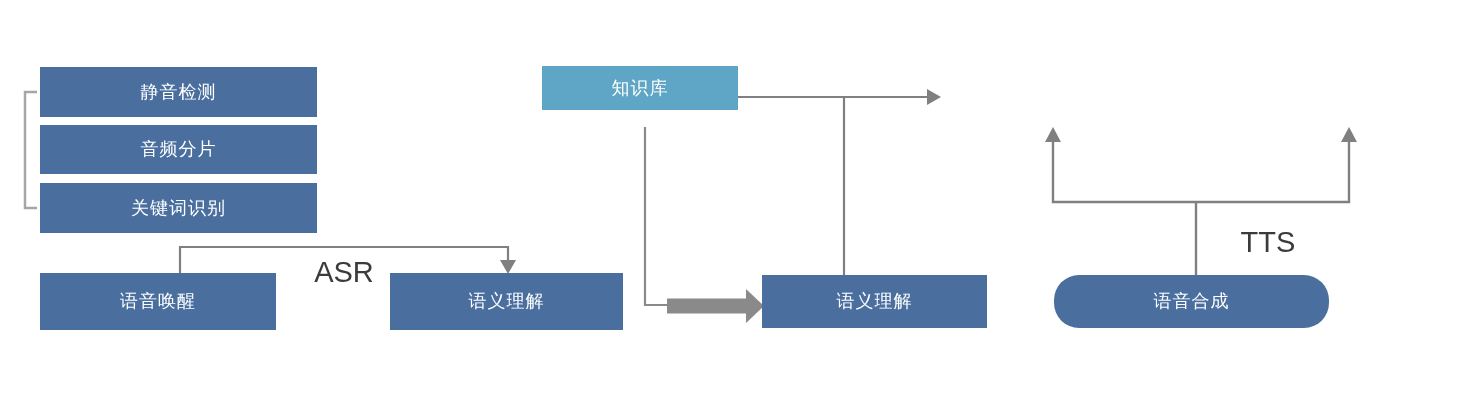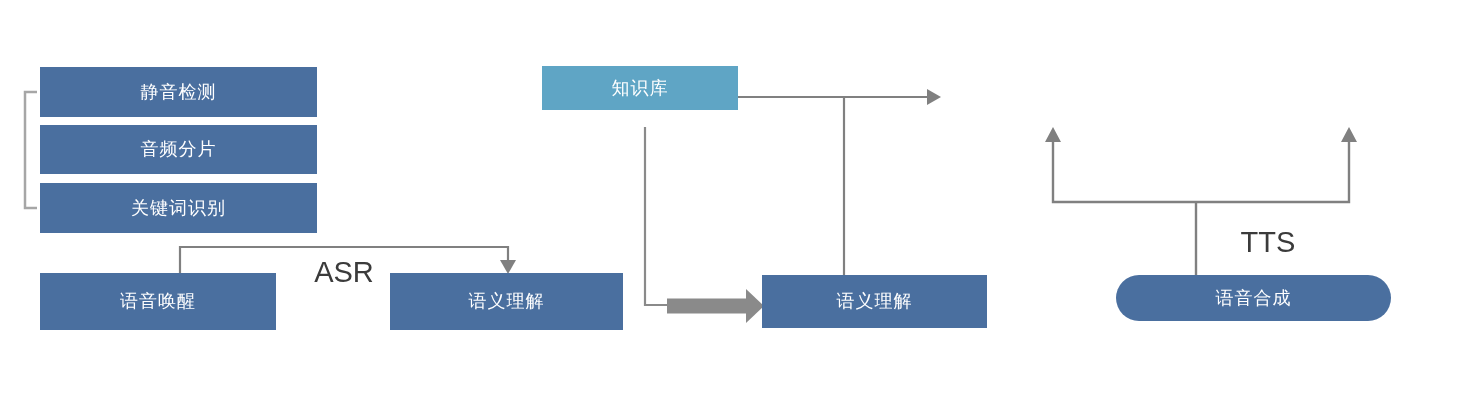--- a/index.html
+++ b/index.html
@@ -66,20 +66,20 @@
 
   <div class="node dark" style="left:40px;top:273px;width:236px;height:57px;">语音唤醒</div>
 
   <div class="node dark" style="left:390px;top:273px;width:233px;height:57px;">语义理解</div>
 
   <div class="node light" style="left:542px;top:66px;width:196px;height:44px;">知识库</div>
 
   <div class="node dark" style="left:762px;top:275px;width:225px;height:53px;">语义理解</div>
 
 
-  <div class="node dark" style="left:1116px;top:275px;width:275px;height:46px;border-radius:25px;">语音合成</div>
+  <div class="node dark" style="left:1054px;top:275px;width:275px;height:53px;border-radius:25px;">语音合成</div>
 
 
   <div class="flow-label" style="left:312px;top:256px;width:64px;">ASR</div>
 
   <div class="flow-label" style="left:1236px;top:226px;width:64px;">TTS</div>
 
 </div>
 
 </body></html>

